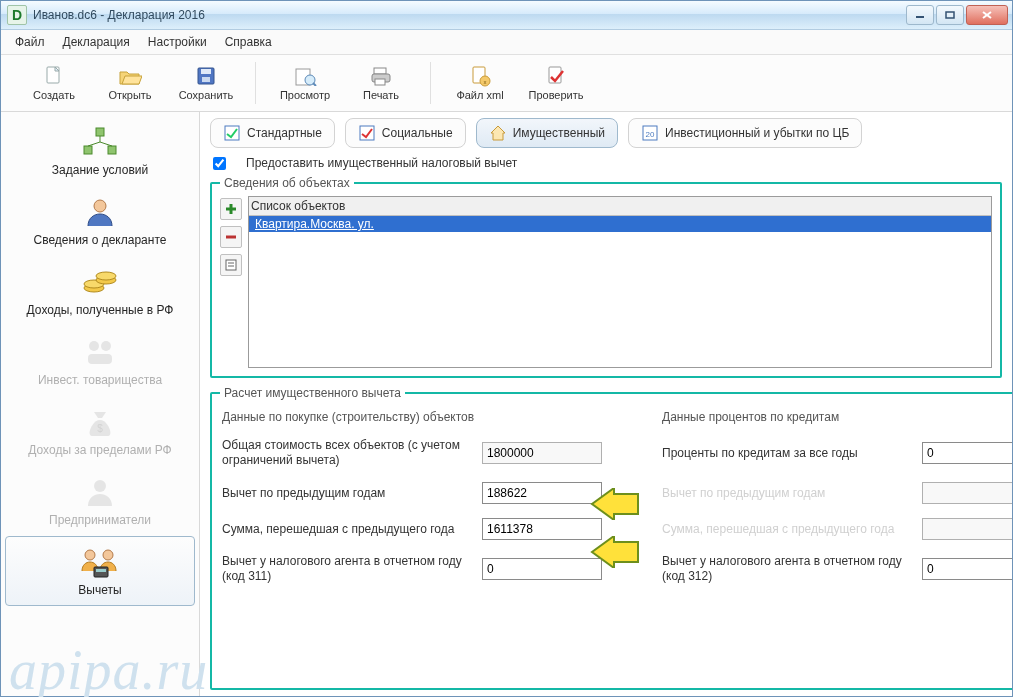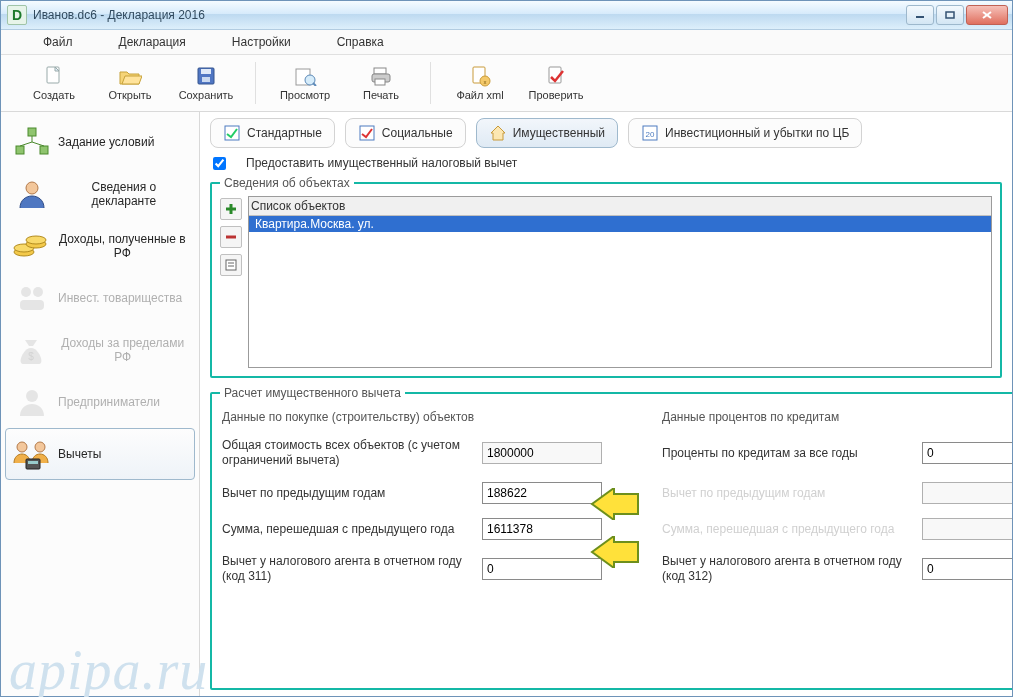--- a/index.html
+++ b/index.html
@@ -47,21 +47,21 @@
   .win-btn.close { width: 40px; background: linear-gradient(#f6c1b9,#e0705f); border-color:#c06154; color:#fff; font-weight:bold;}
   
   .menubar {
     height: 24px;
     display: flex; align-items: center;
     padding: 0 8px;
     gap: 6px;
     border-bottom: 1px solid #e0e0e0;
     background: #fafafa;
   }
-  .menubar span { padding: 3px 6px; cursor: pointer; margin-left: 28px; }
+  .menubar span { padding: 3px 6px; cursor: pointer; }
   
   .toolbar {
     height: 52px;
     display: flex; align-items: center;
     padding: 2px 8px;
     gap: 0;
     border-bottom: 1px solid #d9d9d9;
     background: #fcfcfc;
   }
   .tool-group { display: flex; gap: 6px; padding: 0 10px; }
@@ -80,21 +80,21 @@
   
   .left-nav {
     width: 190px;
     border-right: 1px solid #d9d9d9;
     background: #fcfcfc;
     display:flex; flex-direction:column; align-items:stretch;
     padding: 4px 4px 0;
     overflow:hidden;
   }
   .nav-item {
-    display:flex; flex-direction:row; align-items:center; gap:4px;
+    display:flex; flex-direction:column; align-items:center; gap:4px;
     padding: 8px 4px;
     border:1px solid transparent; border-radius:4px;
     cursor:pointer;
     text-align:center;
     font-size: 12px;
     color:#262626;
   }
   .nav-item.disabled { color:#b0b0b0; cursor:default;}
   .nav-item.selected {
     background: linear-gradient(#fdfdfd,#eef3f8);
@@ -150,20 +150,21 @@
   }
   .obj-header {
     background:#f0f0f0;
     border-bottom:1px solid #c0c0c0;
     padding:2px 2px;
     font-size:12px;
   }
   .obj-row {
     padding:1px 6px;
     font-size:12px;
+    text-decoration:underline;
   }
   .obj-row.sel {
     background:#2f6fd0;
     color:#fff;
   }
   
   .calc-grid {
     display:grid;
     grid-template-columns: 250px 120px 40px 250px 120px;
     column-gap: 10px;

